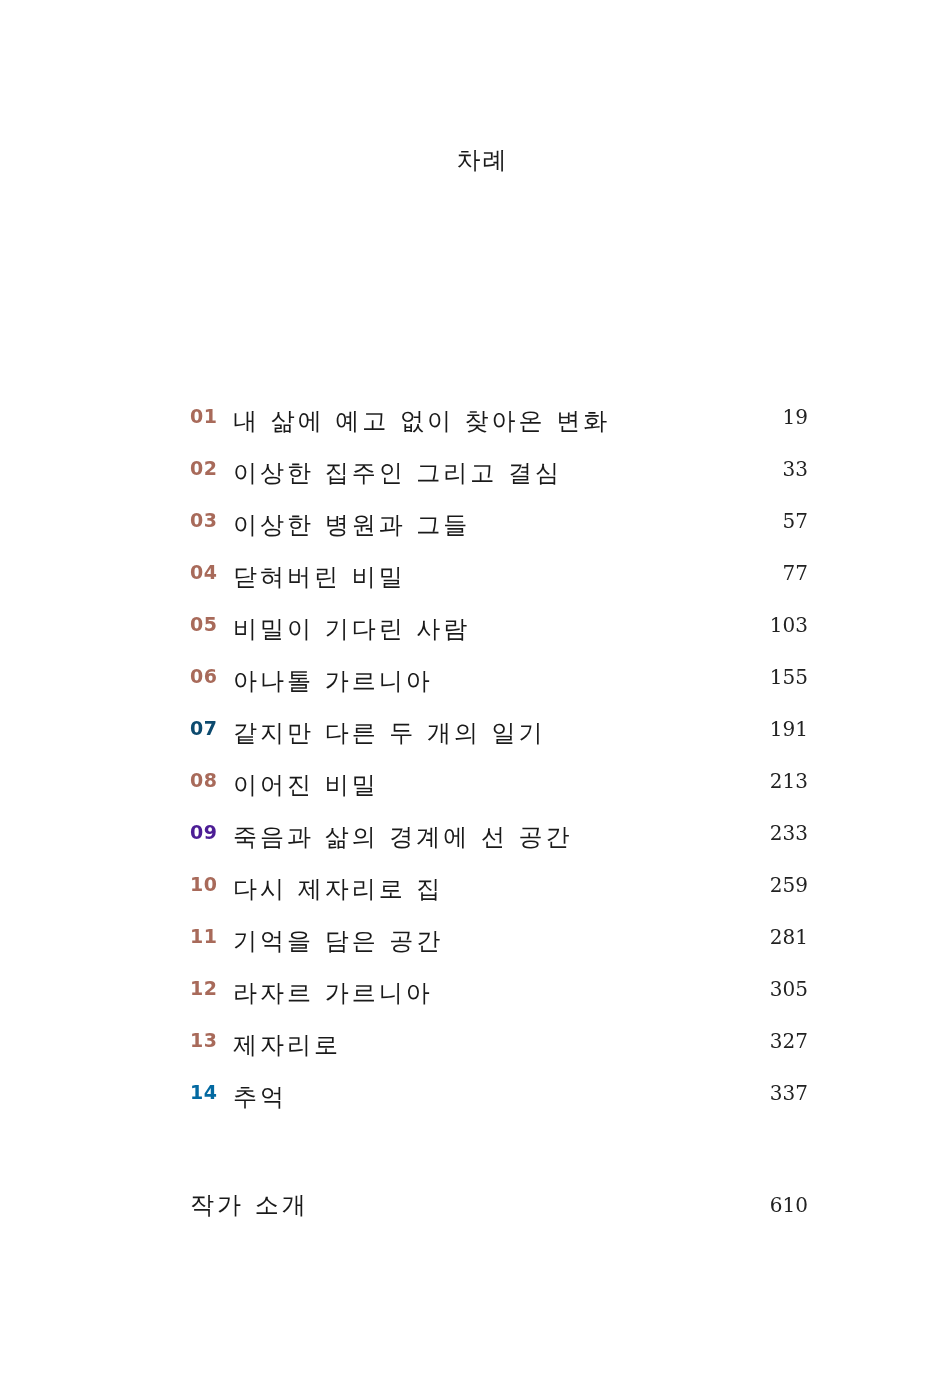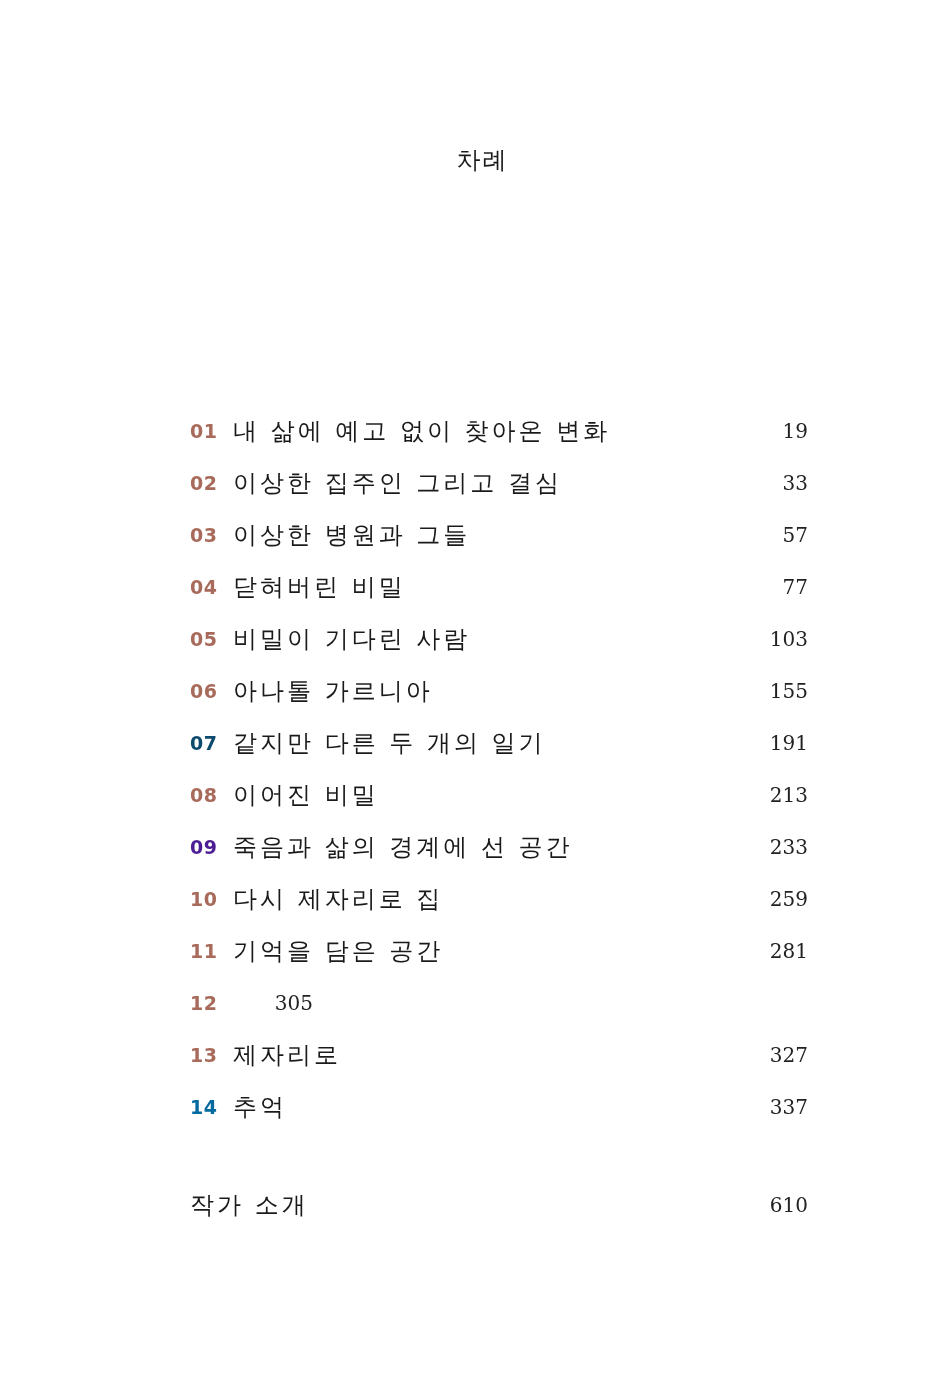--- a/index.html
+++ b/index.html
@@ -29,21 +29,20 @@
       margin-top: 32px;
     }
     .toc {
       position: absolute;
       top: 405px;
       left: 190px;
       width: 618px;
     }
     .toc-row {
       display: flex;
-      align-items: center;
       height: 52px;
       position: relative;
     }
     .chapter-num {
       width: 43px;
       font-family: "DejaVu Sans", sans-serif;
       font-weight: bold;
       font-size: 19px;
       letter-spacing: 0.5px;
     }
@@ -129,20 +128,21 @@
       <span class="chapter-title">다시 제자리로 집</span>
       <span class="chapter-page">259</span>
     </div>
     <div class="toc-row">
       <span class="chapter-num" style="color: rgb(168, 106, 90);">11</span>
       <span class="chapter-title">기억을 담은 공간</span>
       <span class="chapter-page">281</span>
     </div>
     <div class="toc-row">
       <span class="chapter-num" style="color: rgb(168, 106, 90);">12</span>
+      <span class="chapter-title">라자르 가르니아</span>
       <span class="chapter-page">305</span>
     </div>
     <div class="toc-row">
       <span class="chapter-num" style="color: rgb(168, 106, 90);">13</span>
       <span class="chapter-title">제자리로</span>
       <span class="chapter-page">327</span>
     </div>
     <div class="toc-row">
       <span class="chapter-num" style="color: #0369a1;">14</span>
       <span class="chapter-title">추억</span>

